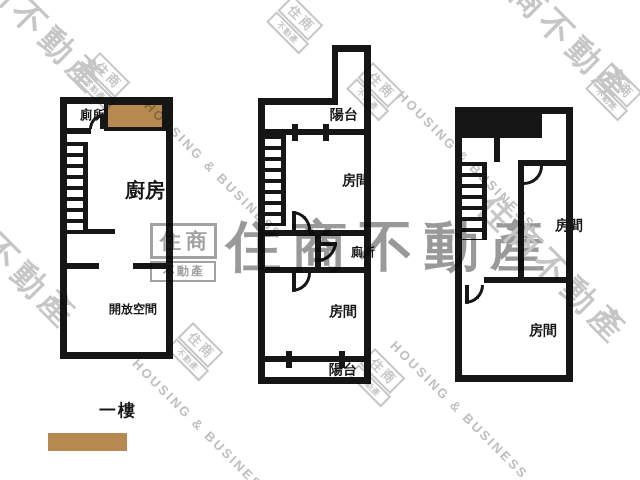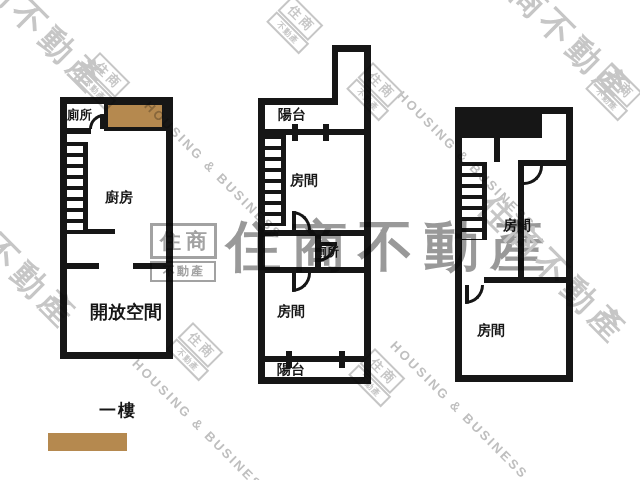--- a/index.html
+++ b/index.html
@@ -23,21 +23,21 @@
     border-right:5px solid var(--wall);
   }
   .door{position:absolute;box-sizing:border-box;}
   .arc-tl{border-top:3px solid var(--wall);border-left:3px solid var(--wall);border-top-left-radius:100% 100%;}
   .arc-tr{border-top:3px solid var(--wall);border-right:3px solid var(--wall);border-top-right-radius:100% 100%;}
   .arc-br{border-bottom:3px solid var(--wall);border-right:3px solid var(--wall);border-bottom-right-radius:100% 100%;}
   .leaf-r{border-right:4px solid var(--wall);}
   .leaf-l{border-left:4px solid var(--wall);}
   .leaf-t{border-top:4px solid var(--wall);}
   .tick{position:absolute;background:var(--wall);width:6px;height:17px;}
-  .rlabel{position:absolute;font-weight:bold;text-align:left;line-height:1.1;}
+  .rlabel{position:absolute;font-weight:bold;text-align:right;line-height:1.1;}
   .flabel{position:absolute;font-size:17px;font-weight:bold;text-align:center;width:120px;letter-spacing:2px;}
   .addition{position:absolute;background:var(--tan);border:4px solid var(--wall);box-sizing:border-box;}
   
   .wm{position:absolute;inset:0;mix-blend-mode:multiply;pointer-events:none;}
   .rot{transform:rotate(45deg);transform-origin:0 0;position:absolute;white-space:nowrap;font-weight:bold;}
   .wm-house{font-size:13px;letter-spacing:2.5px;color:var(--wm-mid);}
   .wm-brand{font-size:33px;letter-spacing:6px;color:var(--wm-light);}
   .wm-center{position:absolute;left:226px;top:210px;font-size:55px;font-weight:bold;letter-spacing:11px;color:#999999;}
   .wm-logo-main{position:absolute;left:150px;top:223px;color:#a2a2a2;font-weight:bold;}
   .wm-logo-main .l1{border:3px solid currentColor;font-size:21px;letter-spacing:5px;padding:1px 2px 1px 7px;width:52px;text-align:center;}
@@ -61,22 +61,22 @@
 
     <div class="addition" style="left:37px;top:-3px;width:62px;height:30px;"></div>
 
     <div class="stairs" style="left:0;top:38px;width:21px;height:92px;"></div>
     <div class="w" style="left:21px;top:125px;width:27px;height:5px;"></div>
 
     <div class="w" style="left:0;top:159px;width:32px;height:6px;"></div>
     <div class="w" style="left:66px;top:159px;width:33px;height:6px;"></div>
 
     <div class="rlabel" style="left:0;top:5px;width:38px;font-size:12.5px;">廁所</div>
-    <div class="rlabel" style="left:38px;top:86px;width:60px;font-size:14px;">廚房</div>
-    <div class="rlabel" style="left:23px;top:199px;width:80px;font-size:18px;">開放空間</div>
+    <div class="rlabel" style="left:38px;top:75px;width:60px;font-size:20px;">廚房</div>
+    <div class="rlabel" style="left:10px;top:199px;width:80px;font-size:12px;">開放空間</div>
   </div>
 
   <div class="plan" style="left:258px;top:45px;width:93px;height:339px;">
 
     <div class="w" style="left:74px;top:0;width:39px;height:7px;"></div>
     <div class="w" style="left:74px;top:0;width:6px;height:60px;"></div>
     <div class="w" style="left:106px;top:0;width:7px;height:339px;"></div>
     <div class="w" style="left:0;top:53px;width:80px;height:7px;"></div>
     <div class="w" style="left:0;top:53px;width:7px;height:286px;"></div>
     <div class="w" style="left:0;top:332px;width:113px;height:7px;"></div>

